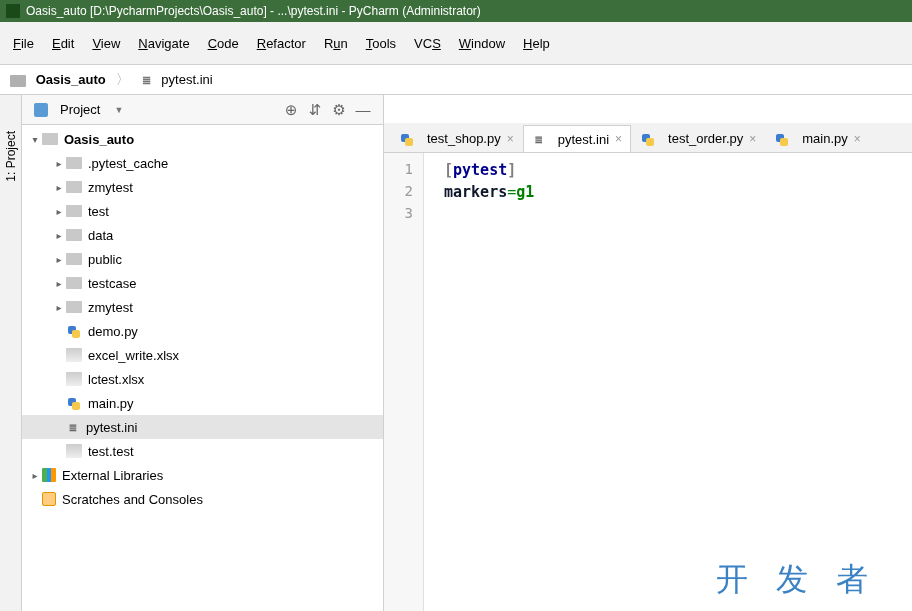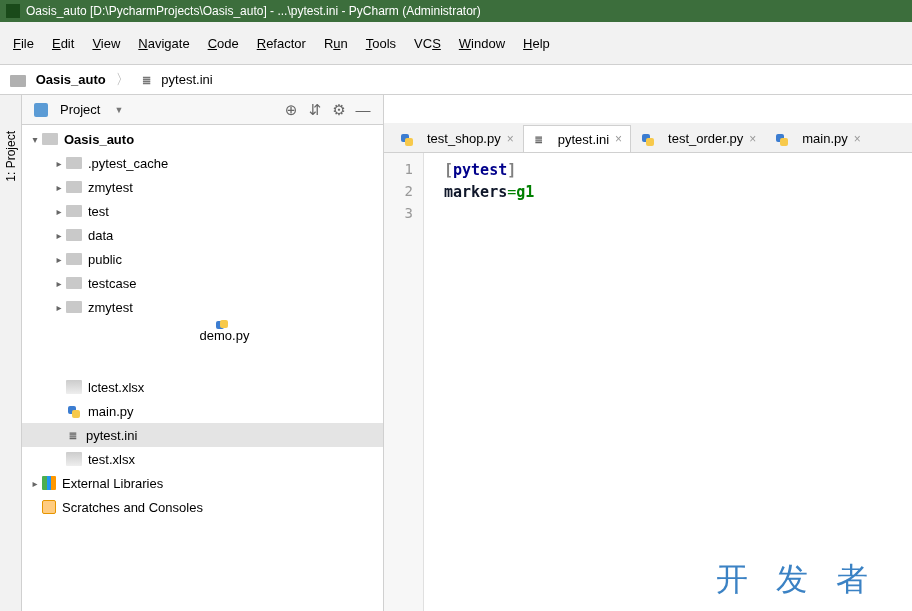--- a/index.html
+++ b/index.html
@@ -149,39 +149,43 @@
             <span class="folder-ico"></span>
             <span>testcase</span>
           </div>
           <div class="tree-row" style="padding-left: 30px;">
             <span class="arrow">▸</span>
             <span class="folder-ico"></span>
             <span>zmytest</span>
           </div>
         </div>
       <div id="tree-files">
-          <div class="tree-row" style="padding-left: 44px; flex-direction: column;">
+          <div class="tree-row" style="padding-left: 44px;">
             <span class="file-ico-py"></span>
             <span>demo.py</span>
           </div>
-          <div class="tree-row" style="padding-left: 44px; margin-top: 32px;">
+          <div class="tree-row" style="padding-left: 44px;">
+            <span class="file-ico-xlsx"></span>
+            <span>excel_write.xlsx</span>
+          </div>
+          <div class="tree-row" style="padding-left: 44px;">
             <span class="file-ico-xlsx"></span>
             <span>lctest.xlsx</span>
           </div>
           <div class="tree-row" style="padding-left: 44px;">
             <span class="file-ico-py"></span>
             <span>main.py</span>
           </div>
           <div class="tree-row selected" style="padding-left: 44px;">
             <span class="file-ico-ini">≣</span>
             <span>pytest.ini</span>
           </div>
           <div class="tree-row" style="padding-left: 44px;">
             <span class="file-ico-xlsx"></span>
-            <span>test.xlsx</span>
+            <span>test.test</span>
           </div>
         </div>
       <div class="tree-row" style="padding-left:6px">
         <span class="arrow">▸</span>
         <span class="lib-ico"></span>
         <span>External Libraries</span>
       </div>
       <div class="tree-row" style="padding-left:20px">
         <span class="scr-ico"></span>
         <span>Scratches and Consoles</span>

